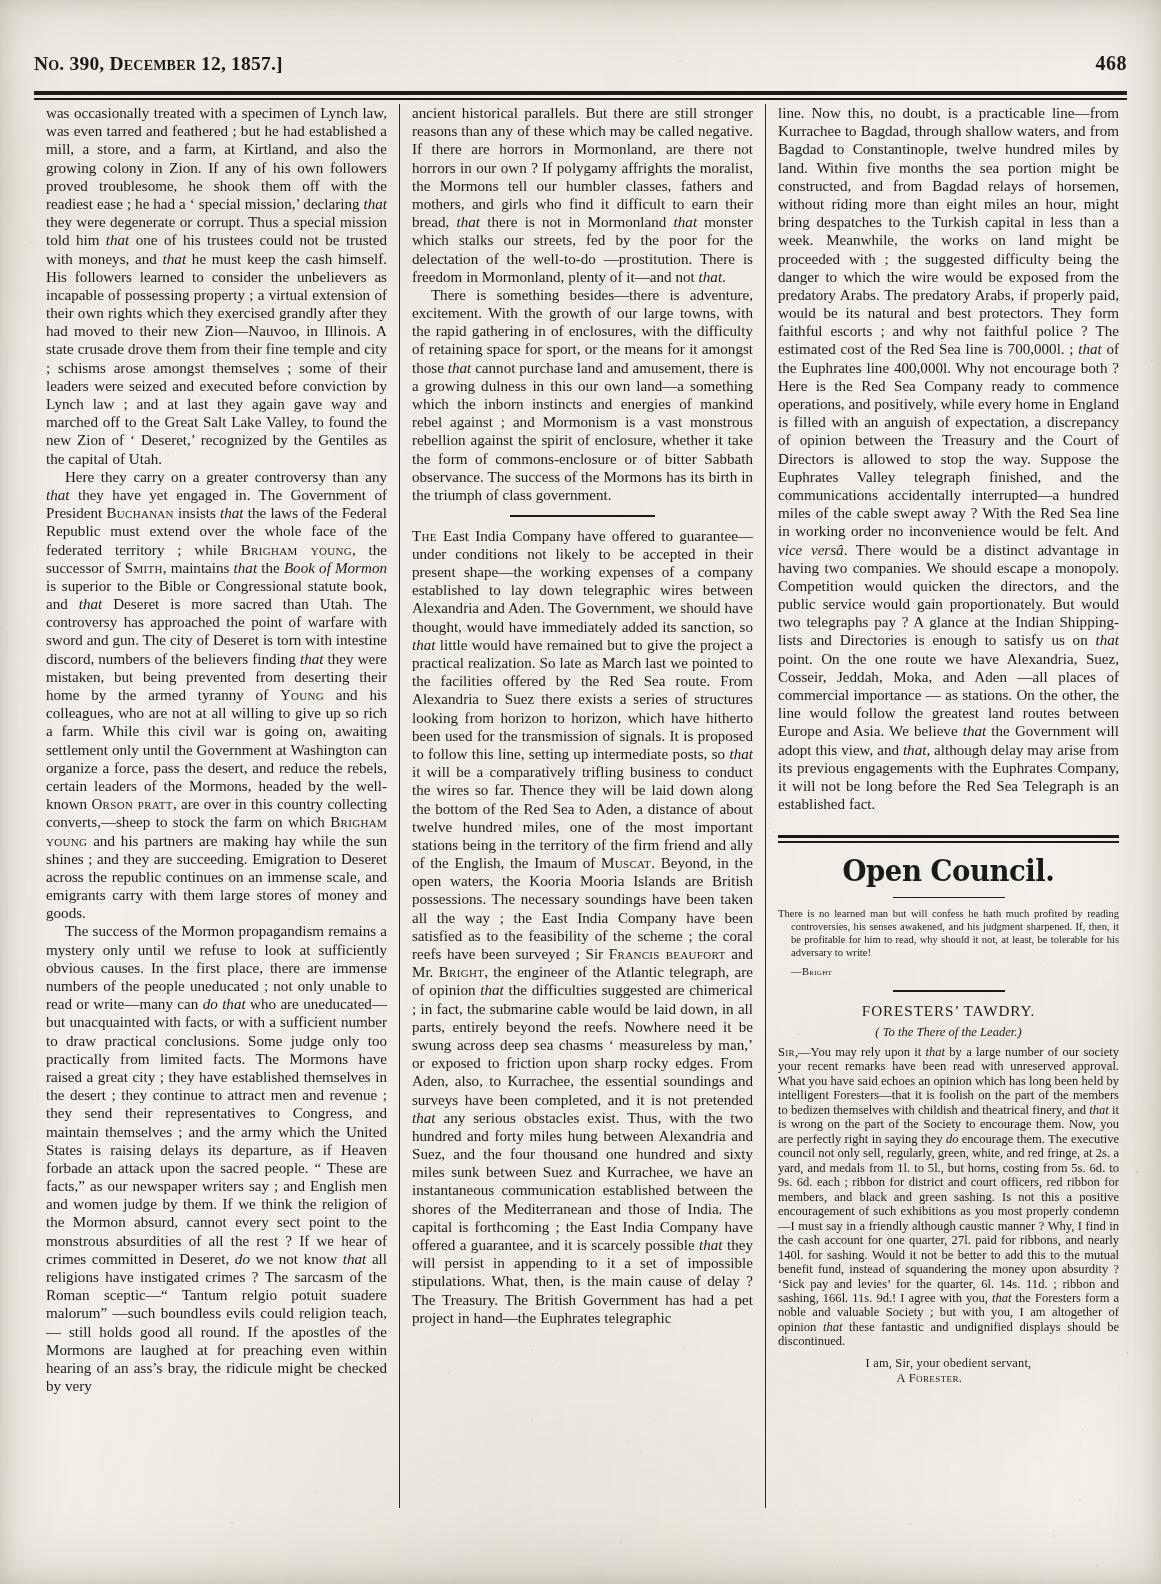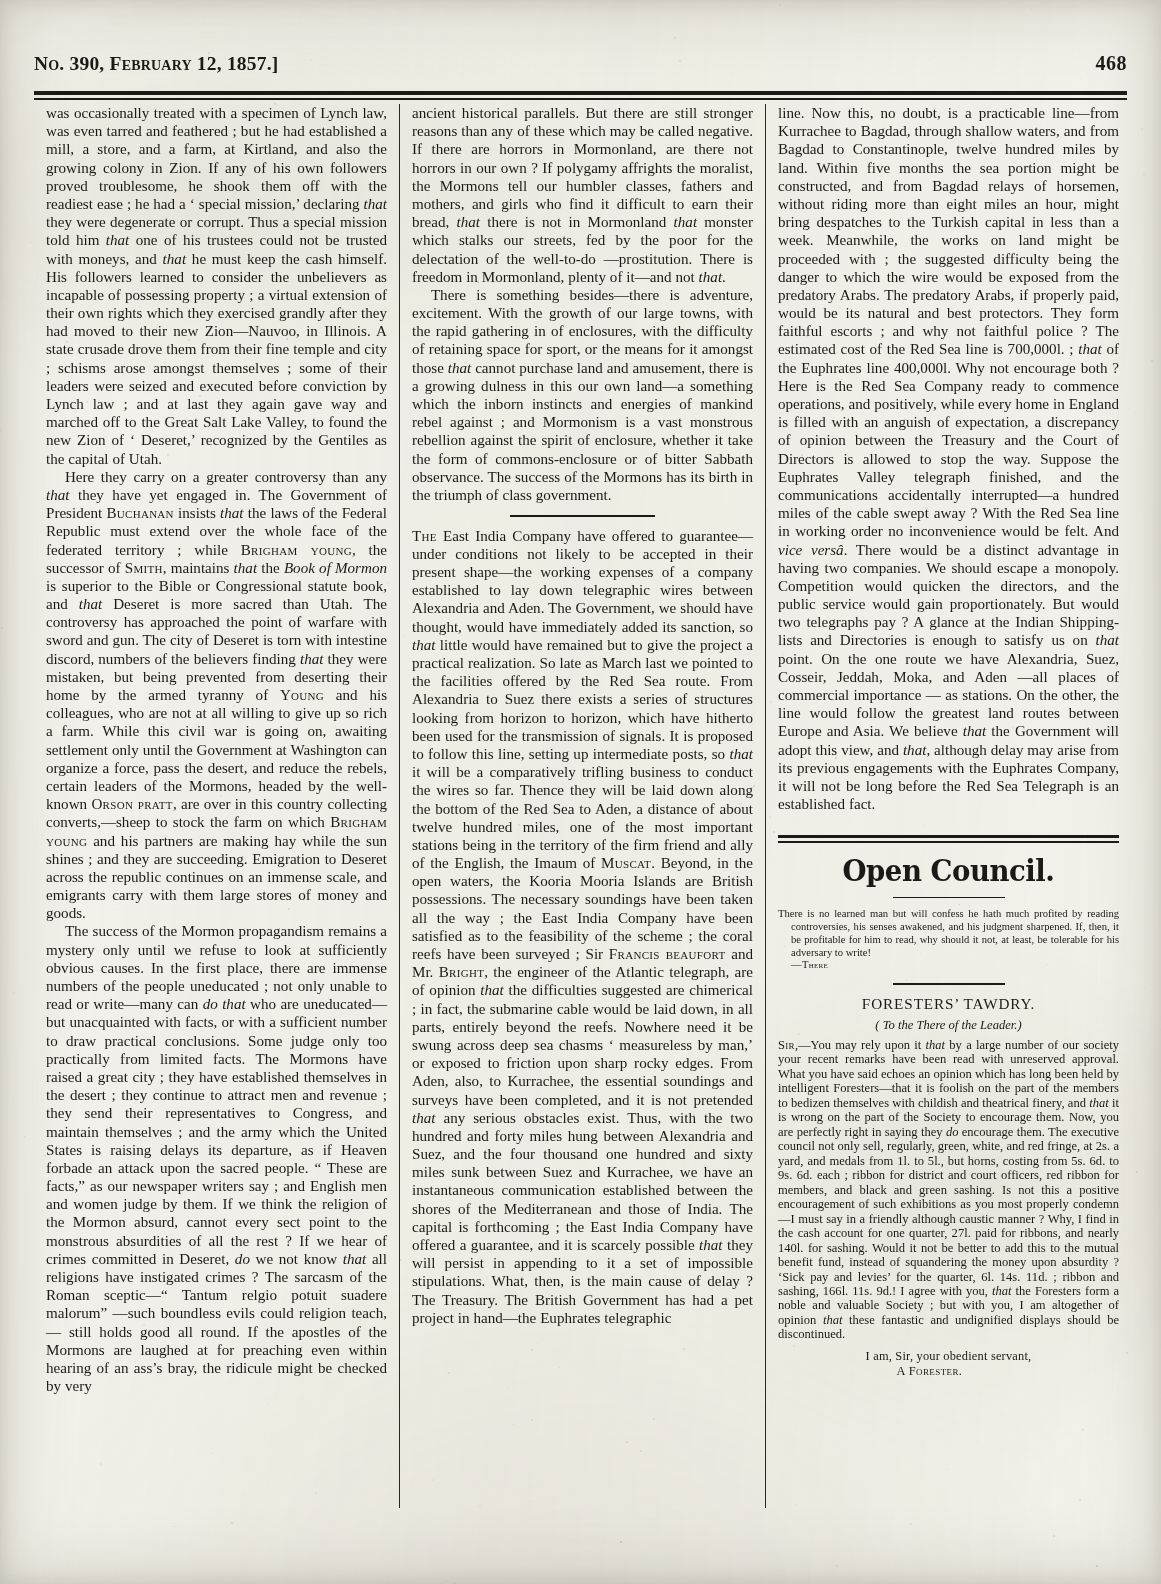--- a/index.html
+++ b/index.html
@@ -111,21 +111,21 @@
     -webkit-hyphens: none;
     hyphens: none;
     word-spacing: .1px;
   }
   .body-text p {
     margin: 0;
     text-indent: 1.25em;
   }
   .body-text p.noindent { text-indent: 0; }
 
-  .sc { font-variant: small-caps; letter-spacing: .3px; }
+  .sc { font-variant: small-caps; letter-spacing: .3px; margin-top: 7px; }
   .it { font-style: italic; }
 
   
   .sec-rule {
     width: 145px;
     height: 1.6px;
     background: #1b1a17;
     margin: 11px auto 10px auto;
   }
   .sec-rule.short { width: 112px; }
@@ -206,21 +206,21 @@
     letter-spacing: .2px;
   }
   .sig-line2 .sc { letter-spacing: .4px; }
 </style>
 </head>
 <body>
 
 <div class="page">
 
   <div class="masthead">
-    <div class="mast-left">No. 390, February 12, 1857.]</div>
+    <div class="mast-left">No. 390, December 12, 1857.]</div>
     <div class="mast-right">468</div>
   </div>
   <div class="rule-thick"></div>
   <div class="rule-thin"></div>
 
   <div class="cols">
 
     <div class="col">
       <div class="body-text">
         <p class="noindent">was occasionally treated with a specimen of Lynch law, was even tarred and feathered ; but he had established a mill, a store, and a farm, at Kirtland, and also the growing colony in Zion. If any of his own followers proved troublesome, he shook them off with the readiest ease ; he had a ‘ special mission,’ declaring <span class="it">that</span> they were degenerate or corrupt. Thus a special mission told him <span class="it">that</span> one of his trustees could not be trusted with moneys, and <span class="it">that</span> he must keep the cash himself. His followers learned to consider the unbelievers as incapable of possessing property ; a virtual extension of their own rights which they exercised grandly after they had moved to their new Zion—Nauvoo, in Illinois. A state crusade drove them from their fine temple and city ; schisms arose amongst themselves ; some of their leaders were seized and executed before conviction by Lynch law ; and at last they again gave way and marched off to the Great Salt Lake Valley, to found the new Zion of ‘ Deseret,’ recognized by the Gentiles as the capital of Utah.</p>
@@ -251,21 +251,21 @@
       <div class="oc-rule-thick"></div>
       <div class="oc-rule-thin"></div>
 
       <div class="oc-title">Open Council.</div>
 
 
       <div class="sec-rule short"></div>
 
       <div class="oc-quote">
         <span class="qbody">There is no learned man but will confess he hath much profited by reading controversies, his senses awakened, and his judgment sharpened. If, then, it be profitable for him to read, why should it not, at least, be tolerable for his adversary to write!</span>
-        <span class="qrest sc">—There</span>
+        <span class="qrest sc">—Bright</span>
       </div>
 
       <div class="sec-rule short"></div>
 
       <div class="letter-head">FORESTERS’ TAWDRY.</div>
       <div class="letter-sub">( To the There of the Leader.)</div>
 
       <div class="letter-body">
         <p><span class="sc">Sir</span>,—You may rely upon it <span class="it">that</span> by a large number of our society your recent remarks have been read with unreserved approval. What you have said echoes an opinion which has long been held by intelligent Foresters—that it is foolish on the part of the members to bedizen themselves with childish and theatrical finery, and <span class="it">that</span> it is wrong on the part of the Society to encourage them. Now, you are perfectly right in saying they <span class="it">do</span> encourage them. The executive council not only sell, regularly, green, white, and red fringe, at 2s. a yard, and medals from 1l. to 5l., but horns, costing from 5s. 6d. to 9s. 6d. each ; ribbon for district and court officers, red ribbon for members, and black and green sashing. Is not this a positive encouragement of such exhibitions as you most properly condemn—I must say in a friendly although caustic manner ? Why, I find in the cash account for one quarter, 27l. paid for ribbons, and nearly 140l. for sashing. Would it not be better to add this to the mutual benefit fund, instead of squandering the money upon absurdity ? ‘Sick pay and levies’ for the quarter, 6l. 14s. 11d. ; ribbon and sashing, 166l. 11s. 9d.! I agree with you, <span class="it">that</span> the Foresters form a noble and valuable Society ; but with you, I am altogether of opinion <span class="it">that</span> these fantastic and undignified displays should be discontinued.</p>
       </div>

